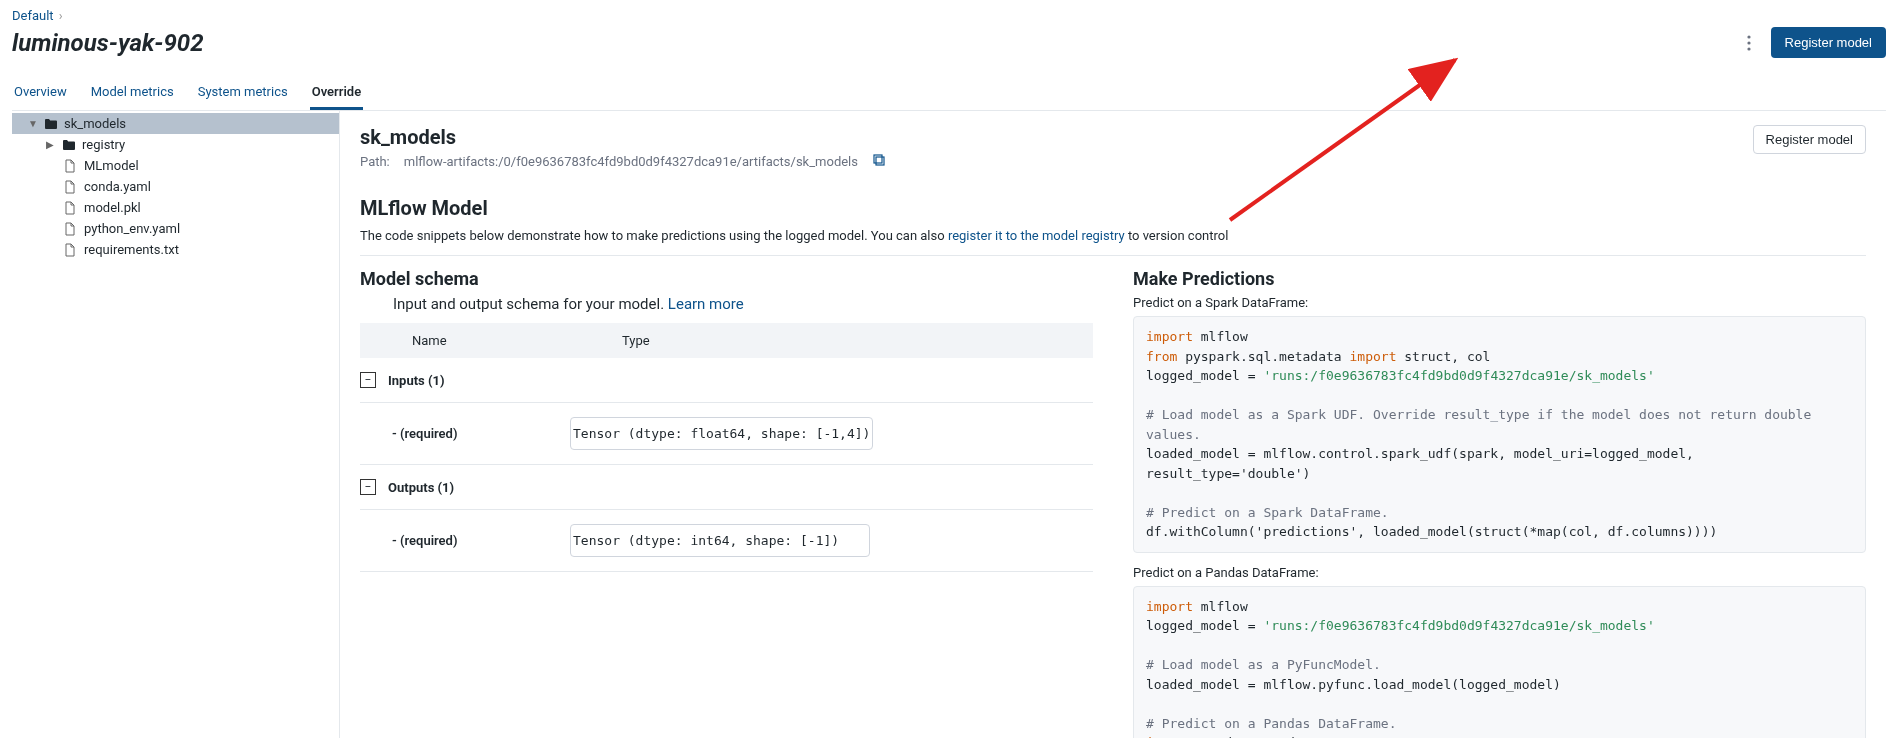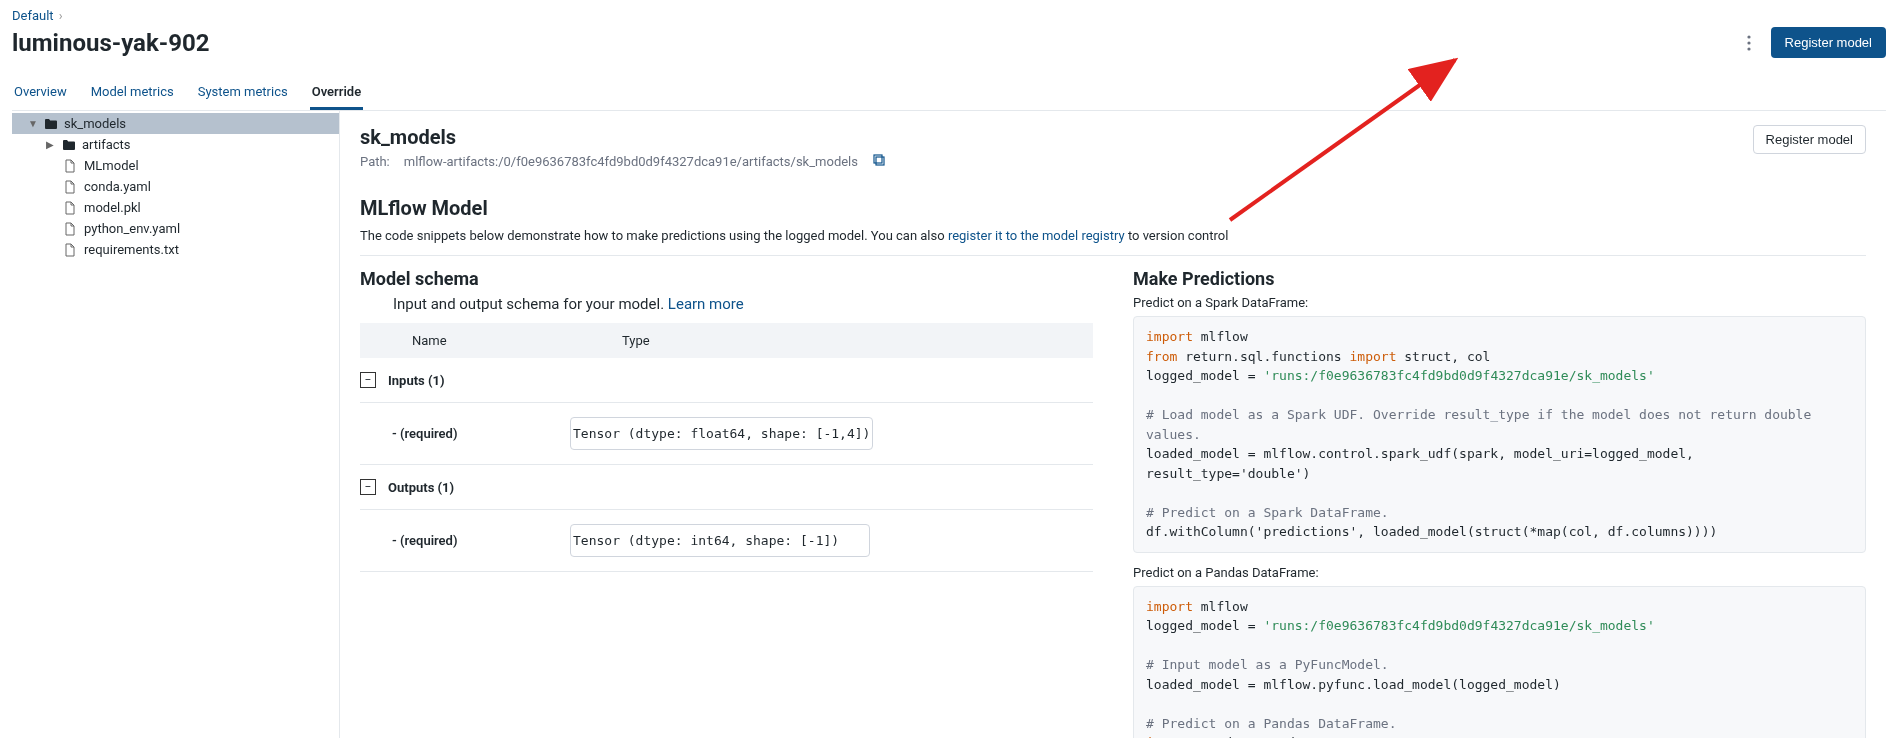--- a/index.html
+++ b/index.html
@@ -2,21 +2,21 @@
 <html><head>
 <meta charset="utf-8">
 <style>
 * { box-sizing: border-box; margin: 0; padding: 0; }
 body { font-family: -apple-system, BlinkMacSystemFont, "Segoe UI", Roboto, sans-serif; font-size: 13px; color: #1f272d; background: #fff; width: 1898px; }
 a { color: #0e538b; text-decoration: none; cursor: pointer; }
 .page { padding: 8px 12px 0 12px; }
 .breadcrumb { font-size: 13px; color: #0e538b; }
 .breadcrumb .sep { color: #999; margin: 0 2px; }
 .title-row { display: flex; align-items: center; justify-content: space-between; margin-top: 4px; }
-.title { font-size: 24px; font-weight: 700; color: #1f272d; }
+.title { font-size: 24px; font-weight: 700; color: #1f272d; font-style: italic; }
 .title-actions { display: flex; align-items: center; gap: 12px; }
 .kebab { width: 20px; height: 20px; color: #6b7280; display: flex; align-items: center; justify-content: center; cursor: pointer; font-size: 18px; }
 .btn-primary { background: #0e538b; color: #fff; border: none; padding: 8px 14px; border-radius: 4px; font-size: 13px; font-weight: 500; cursor: pointer; }
 .btn-secondary { background: #fff; color: #1f272d; border: 1px solid #d0d5dd; padding: 6px 12px; border-radius: 4px; font-size: 13px; cursor: pointer; }
 .tabs { display: flex; gap: 20px; border-bottom: 1px solid #e4e8ec; margin-top: 18px; }
 .tab { padding: 8px 2px; font-size: 13px; color: #0e538b; cursor: pointer; border-bottom: 3px solid transparent; }
 .tab.active { color: #1f272d; font-weight: 600; border-bottom-color: #0e538b; }
 .content { display: flex; }
 .sidebar { width: 328px; border-right: 1px solid #e4e8ec; padding-top: 2px; }
 .tree-row { display: flex; align-items: center; gap: 6px; padding: 3px 6px 3px 16px; font-size: 13px; cursor: pointer; }
@@ -99,21 +99,21 @@
         </span>
         <span>sk_models</span>
       </div>
       <div class="tree-row child">
         <span class="caret">▶</span>
         <span class="tree-icon folder-icon">
           <svg width="14" height="12" viewBox="0 0 14 12">
               <path fill="currentColor" d="M1 2a1 1 0 0 1 1-1h3l1.2 1.5H12a1 1 0 0 1 1 1V10a1 1 0 0 1-1 1H2a1 1 0 0 1-1-1V2z"></path>
             </svg>
         </span>
-        <span>artifacts</span>
+        <span>registry</span>
       </div>
       <div class="tree-row leaf">
         <span class="tree-icon file-icon">
             <svg width="12" height="14" viewBox="0 0 12 14">
               <path fill="none" stroke="currentColor" stroke-width="1" d="M2 1h5l3 3v9H2z M7 1v3h3"></path>
             </svg>
           </span>
         <span>MLmodel</span>
       </div>
       <div class="tree-row leaf">
@@ -206,42 +206,42 @@
           <h3>Make Predictions</h3>
           <div class="predict-lbl">Predict on a Spark DataFrame:</div>
           <div class="code-wrap">
             <span class="clip-icon">
               <svg width="14" height="14" viewBox="0 0 14 14">
                   <rect x="4" y="4" width="8" height="8" fill="none" stroke="currentColor" stroke-width="1.2"></rect>
                   <rect x="2" y="2" width="8" height="8" fill="none" stroke="currentColor" stroke-width="1.2"></rect>
                 </svg>
             </span>
             <div class="code-card"><span class="tok-kw">import</span><span> mlflow</span>
-<span class="tok-kw">from</span><span> return.sql.functions </span><span class="tok-kw">import</span><span> struct, col</span>
+<span class="tok-kw">from</span><span> pyspark.sql.metadata </span><span class="tok-kw">import</span><span> struct, col</span>
 <span>logged_model = </span><span class="tok-str">'runs:/f0e9636783fc4fd9bd0d9f4327dca91e/sk_models'</span>
 
 <span class="tok-cm"># Load model as a Spark UDF. Override result_type if the model does not return double values.</span>
 <span>loaded_model = mlflow.control.spark_udf(spark, model_uri=logged_model, result_type='double')</span>
 
 <span class="tok-cm"># Predict on a Spark DataFrame.</span>
 <span>df.withColumn('predictions', loaded_model(struct(*map(col, df.columns))))</span></div>
           </div>
 
           <div class="predict-lbl">Predict on a Pandas DataFrame:</div>
           <div class="code-wrap">
             <span class="clip-icon">
               <svg width="14" height="14" viewBox="0 0 14 14">
                   <rect x="4" y="4" width="8" height="8" fill="none" stroke="currentColor" stroke-width="1.2"></rect>
                   <rect x="2" y="2" width="8" height="8" fill="none" stroke="currentColor" stroke-width="1.2"></rect>
                 </svg>
             </span>
             <div class="code-card"><span class="tok-kw">import</span><span> mlflow</span>
 <span>logged_model = </span><span class="tok-str">'runs:/f0e9636783fc4fd9bd0d9f4327dca91e/sk_models'</span>
 
-<span class="tok-cm"># Input model as a PyFuncModel.</span>
+<span class="tok-cm"># Load model as a PyFuncModel.</span>
 <span>loaded_model = mlflow.pyfunc.load_model(logged_model)</span>
 
 <span class="tok-cm"># Predict on a Pandas DataFrame.</span>
 <span class="tok-kw">import</span><span> pandas </span><span class="tok-kw">as</span><span> pd</span></div>
           </div>
         </div>
       </div>
     </div>
   </div>
 </div>

